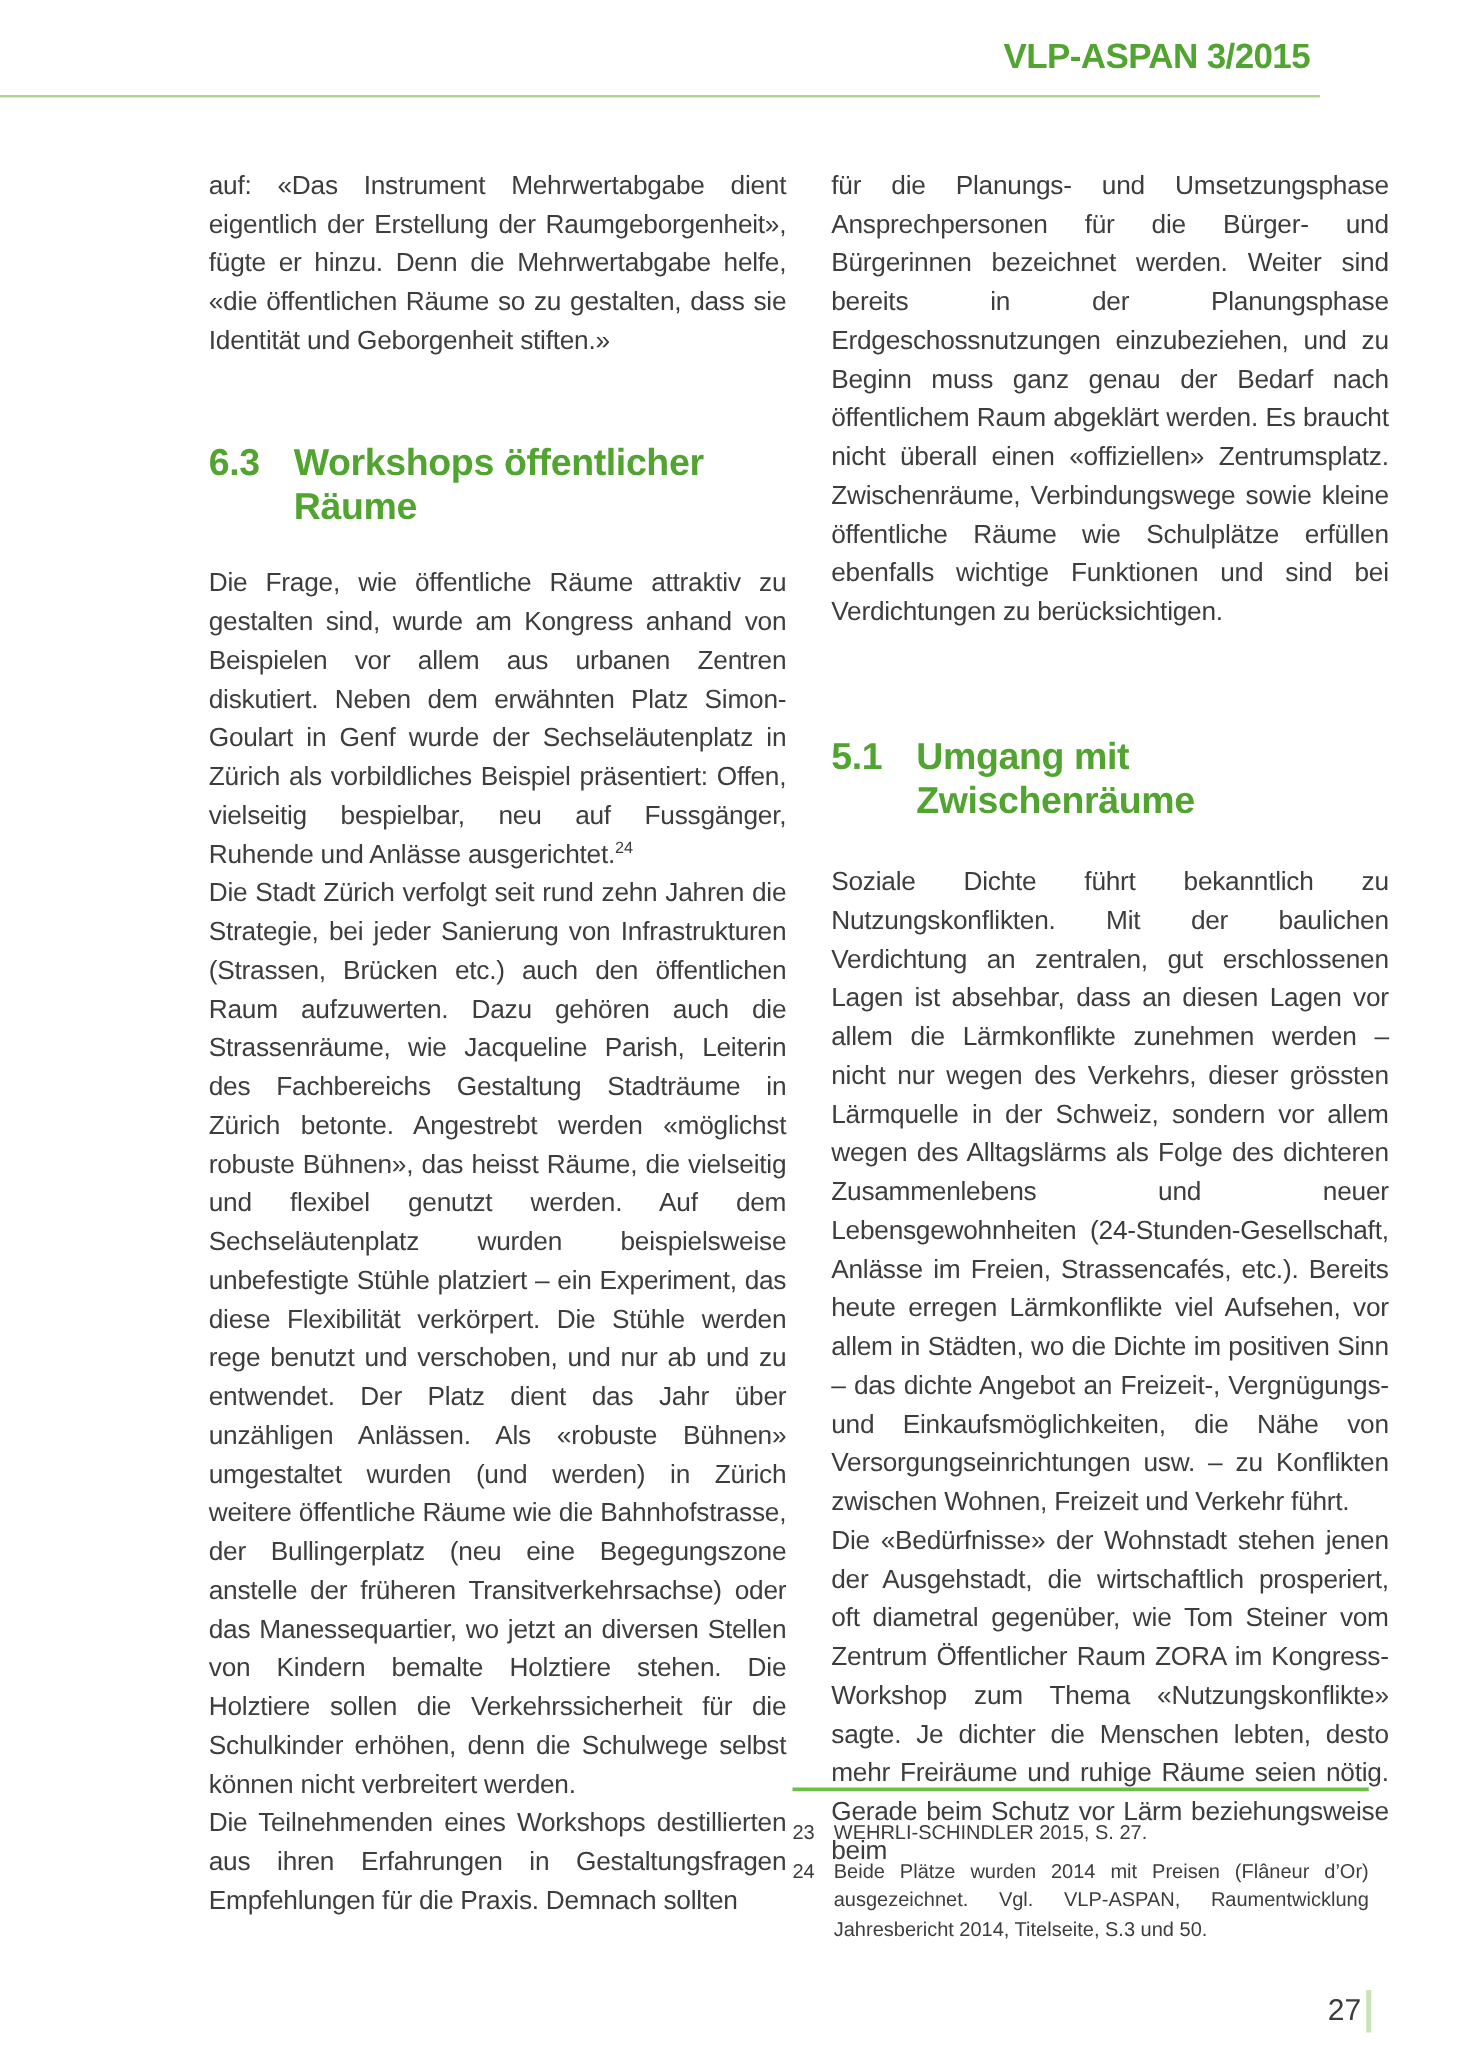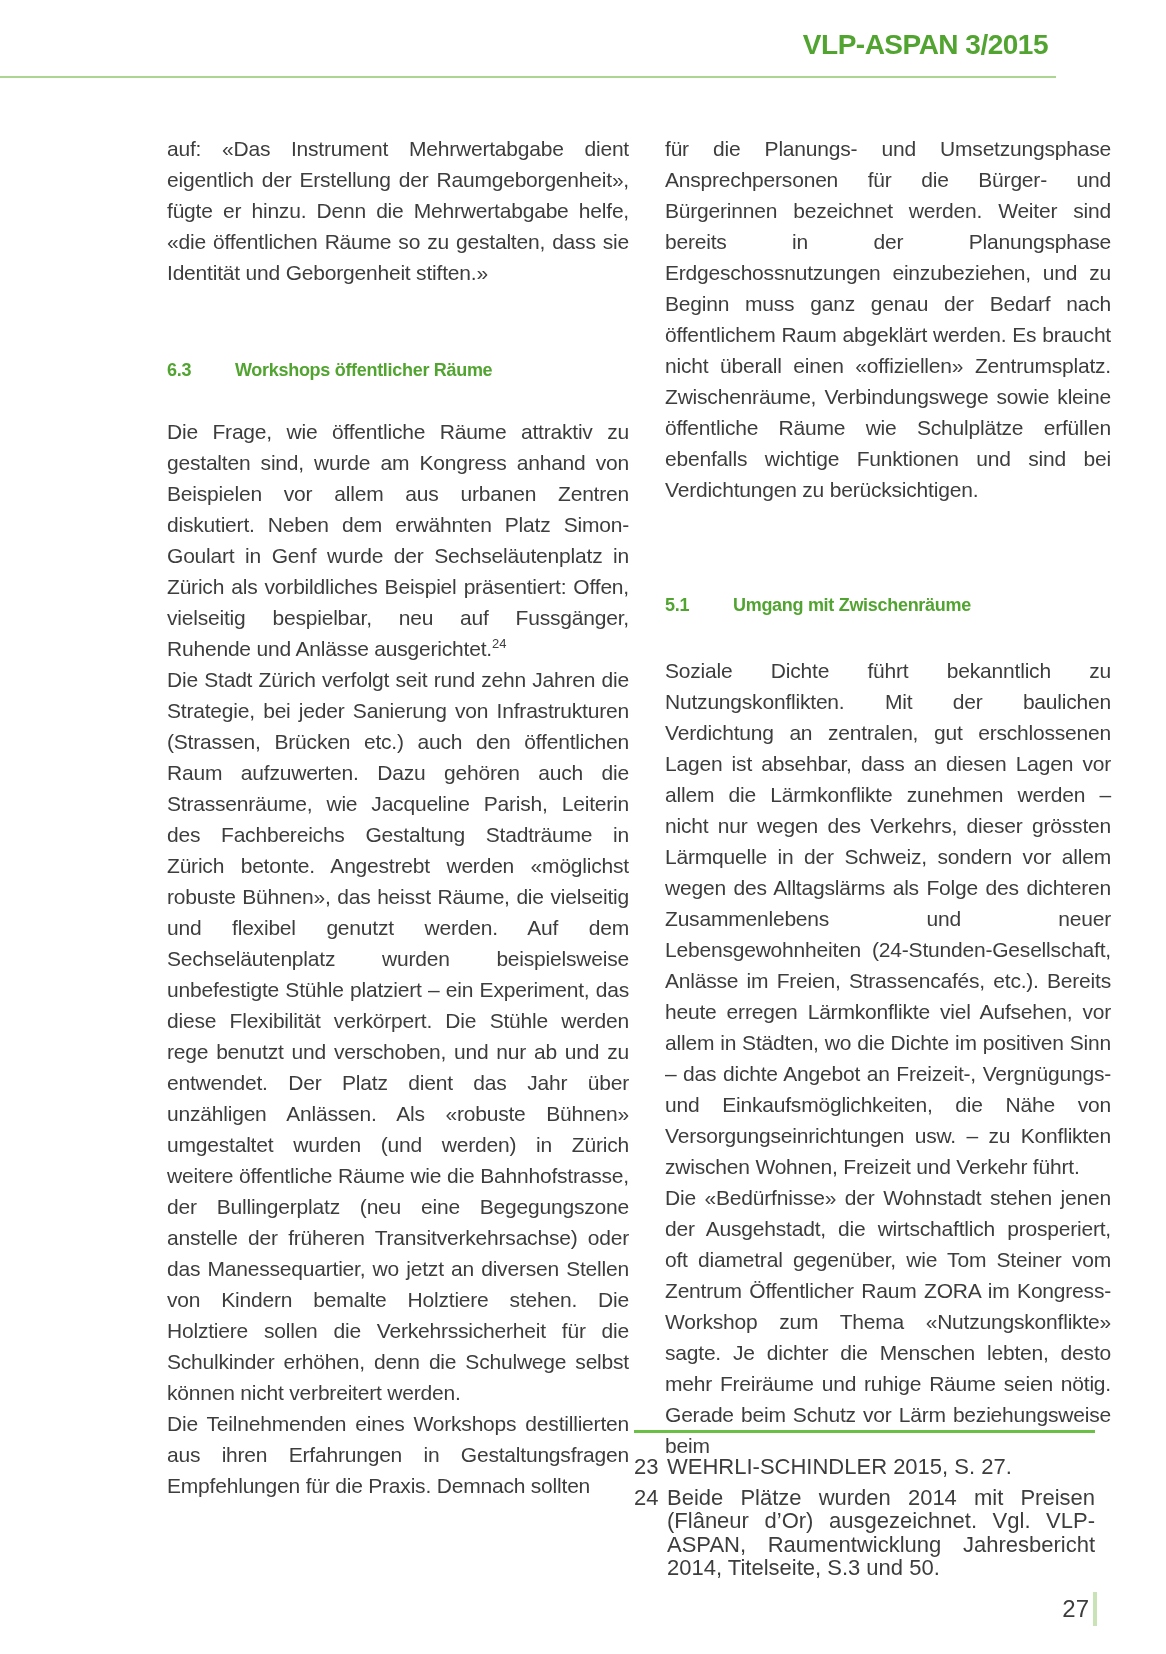--- a/index.html
+++ b/index.html
@@ -45,21 +45,21 @@
     hyphens: auto;
   }
   .col-left  { left: 135px; width: 462px; margin-left: 32px; }
   .col-right { left: 665px; width: 446px; }
   p.body { margin: 0; }
 
   .section-heading {
     display: flex;
     color: #52a431;
     font-weight: bold;
-    font-size: 18px;
+    font-size: 30px;
     line-height: 35px;
     text-align: left;
     letter-spacing: -0.3px;
     justify-content: space-between;
   }
   .sec-num   { width: 68px; flex-shrink: 0; }
   .sec-title { flex: 1; }
   .h-63 { margin-top: 65px; margin-bottom: 28px; }
   .h-64 { margin-top: 83px; margin-bottom: 32px; }
 
@@ -78,21 +78,21 @@
     width: 461px;
     color: #3d3d3d;
   }
   .fn-rule {
     height: 3px;
     background: #6abf45;
     margin-bottom: 22px;
   }
   .footnote {
     display: flex;
-    font-size: 22px;
+    font-size: 16px;
     line-height: 23.5px;
     margin-bottom: 7px;
     text-align: justify;
   }
   .fn-num  { width: 33px; flex-shrink: 0; }
   .fn-text { flex: 1; }
 
   
   .pagenum-wrap {
     position: absolute;

